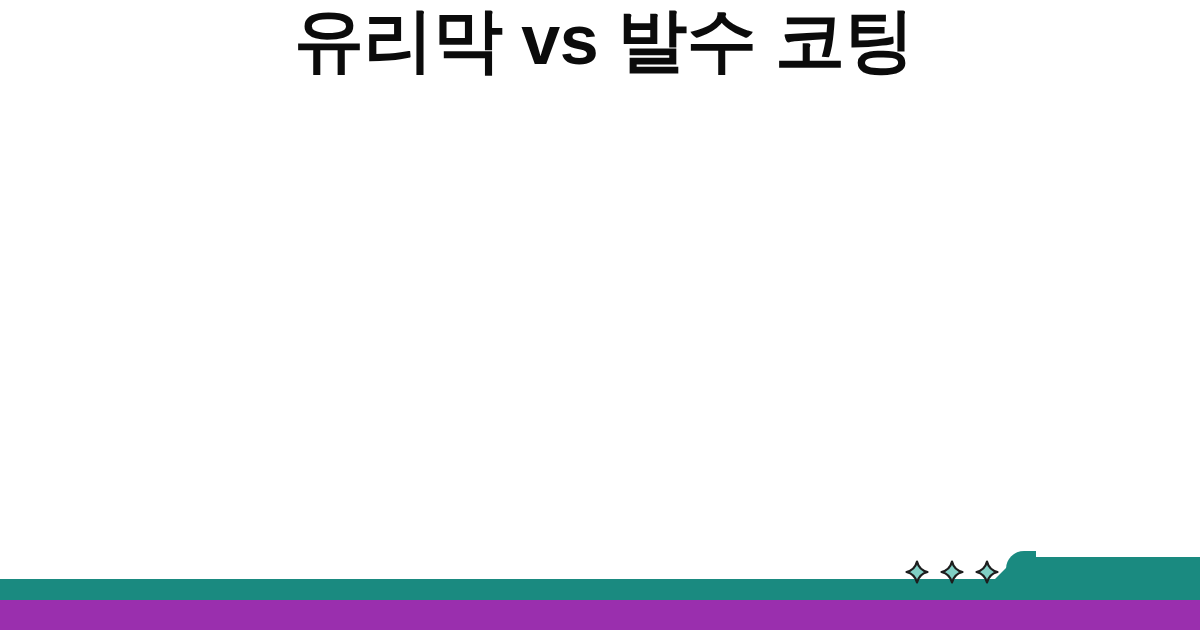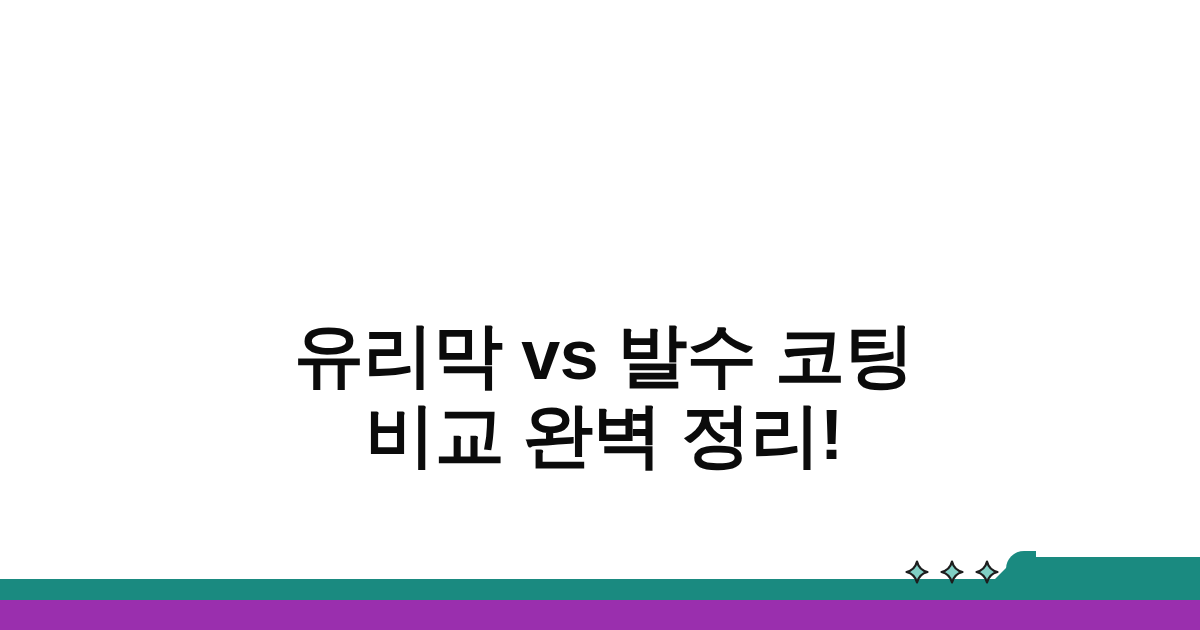--- a/index.html
+++ b/index.html
@@ -21,21 +21,21 @@
   
   #headline {
     position: absolute;
     left: 0;
     top: 0;
     width: 1200px;
     height: 545px;
     display: flex;
     flex-direction: column;
     align-items: center;
-    justify-content: flex-end;
+    justify-content: flex-start;
     padding-bottom: 70px;
     box-sizing: border-box;
     padding-left: 8px;
   }
 
   .headline-line {
     display: block;
     width: 100%;
     text-align: center;
     color: #0b0b0b;
@@ -108,21 +108,20 @@
     flex: 0 0 auto;
   }
 </style>
 </head>
 <body>
 
 <div id="card">
 
   <div id="headline">
     <span class="headline-line">유리막 vs 발수 코팅</span>
-    <span class="headline-line">비교 완벽 정리!</span>
   </div>
 
   <div id="band-teal"></div>
   <div id="band-teal-round"></div>
 
   <div id="sparkles">
 
     <svg class="sparkle" viewBox="0 0 24 24">
       <path d="M12 1.5 C13.4 7.2 16.8 10.6 22.5 12 C16.8 13.4 13.4 16.8 12 22.5 C10.6 16.8 7.2 13.4 1.5 12 C7.2 10.6 10.6 7.2 12 1.5 Z" fill="#7fcfc4" stroke="#1d1d1d" stroke-width="2.2" stroke-linejoin="round"></path>
     </svg>

